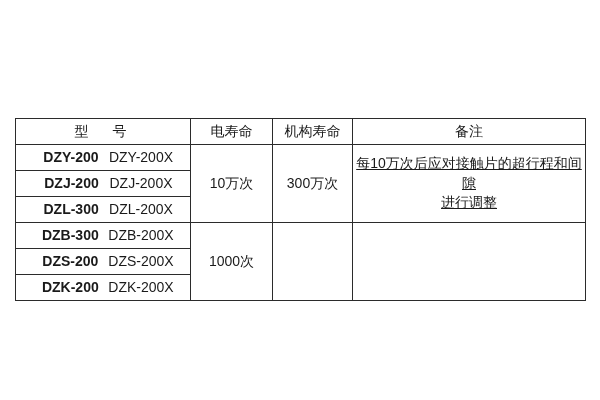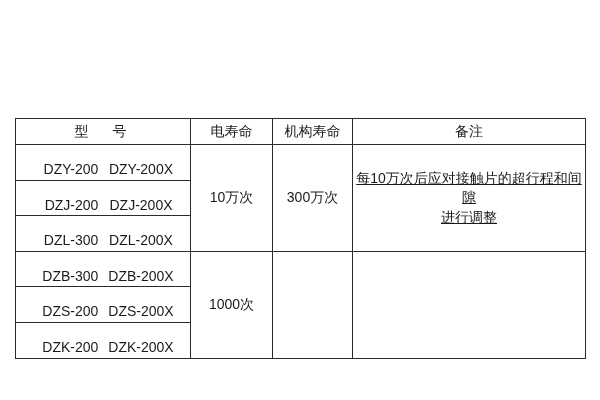--- a/index.html
+++ b/index.html
@@ -49,24 +49,24 @@
     padding-left: 4px;
   }
   .model-cell {
     text-align: left;
     padding: 0 0 0 14px;
     white-space: nowrap;
   }
   .model-cell .m1 {
     display: inline-block;
     width: 76px;
+    font-weight: bold;
   }
   .model-cell .m2 {
     display: inline-block;
-    margin-top: 15px;
   }
   .remark-cell {
     text-align: left;
     padding: 6px 0 6px 14px;
     vertical-align: top;
     line-height: 1.85;
     text-decoration: underline;
   }
   .remark-cell .line {
     display: block;

